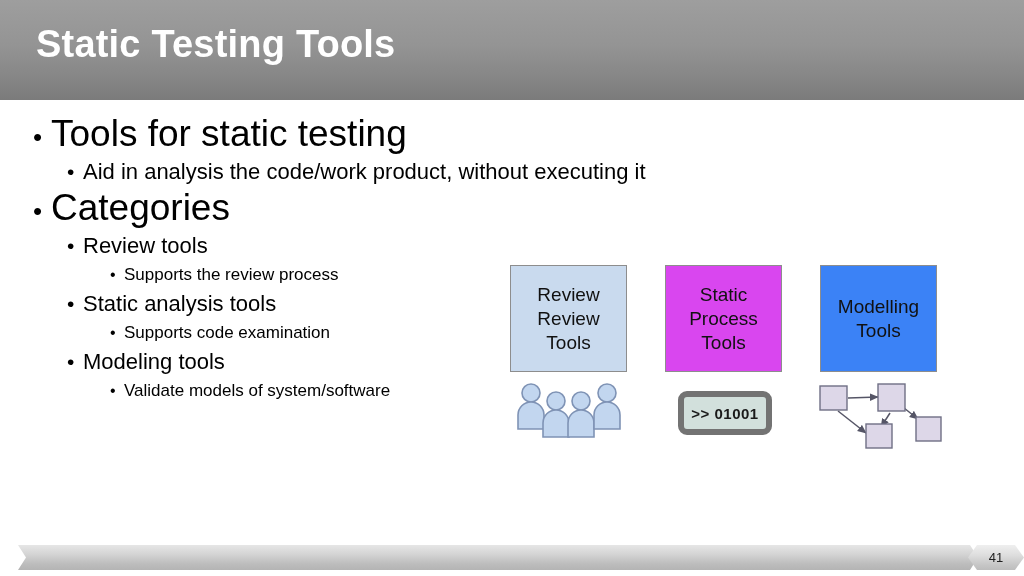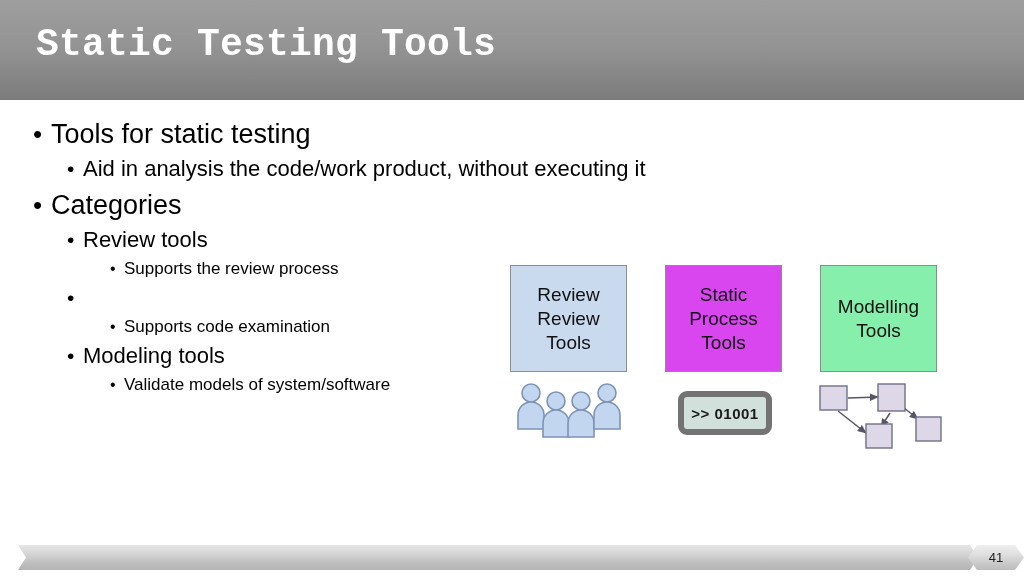--- a/index.html
+++ b/index.html
@@ -26,21 +26,21 @@
   }
   #title-text {
     position: absolute;
     left: 36px;
     top: 23px;
     font-size: 38px;
     font-weight: bold;
     color: #ffffff;
     letter-spacing: 0.2px;
     white-space: nowrap;
-    font-family: Liberation Mono, monospace;
+    font-family: Liberation Sans, sans-serif;
   }
 
   
   #bullets {
     position: absolute;
     left: 0;
     top: 112px;
     width: 520px;
   }
   .bullet-row {
@@ -61,21 +61,21 @@
     padding-left: 33px;
     margin-top: 5px;
     margin-bottom: 0px;
   }
   .lvl1 .bullet-dot {
     font-size: 26px;
     line-height: 34px;
     width: 18px;
   }
   .lvl1 .bullet-label {
-    font-size: 27px;
+    font-size: 37px;
     line-height: 34px;
   }
 
   
   .lvl2 {
     padding-left: 67px;
     margin-top: 4px;
   }
   .lvl2 .bullet-dot {
     font-size: 21px;
@@ -121,21 +121,21 @@
     align-items: center;
     justify-content: center;
     text-align: center;
     font-size: 19px;
     line-height: 24px;
     color: #111111;
     font-family: "Liberation Sans", sans-serif;
   }
   #box-review   { left: 10px;  background: #c9daee; }
   #box-static   { left: 165px; background: #d946ef; }
-  #box-model    { left: 320px; background: #86efac; }
+  #box-model    { left: 320px; background: #3b82f6; }
 
   
   #people-icon {
     position: absolute;
     left: 15px;
     top: 128px;
     width: 110px;
     height: 58px;
   }
   
@@ -230,20 +230,21 @@
     <span class="bullet-label">Review tools</span>
   </div>
 
   <div class="bullet-row lvl3">
     <span class="bullet-dot">•</span>
     <span class="bullet-label">Supports the review process</span>
   </div>
 
   <div class="bullet-row lvl2">
     <span class="bullet-dot">•</span>
+    <span class="bullet-label">Static analysis tools</span>
   </div>
 
   <div class="bullet-row lvl3">
     <span class="bullet-dot">•</span>
     <span class="bullet-label">Supports code examination</span>
   </div>
 
   <div class="bullet-row lvl2">
     <span class="bullet-dot">•</span>
     <span class="bullet-label">Modeling tools</span>

